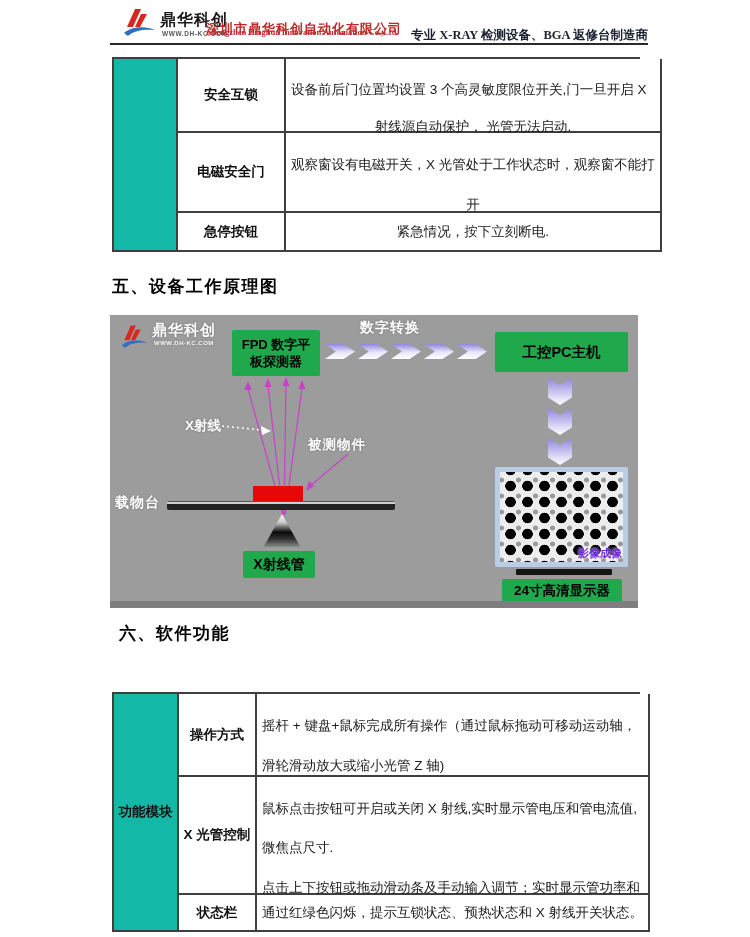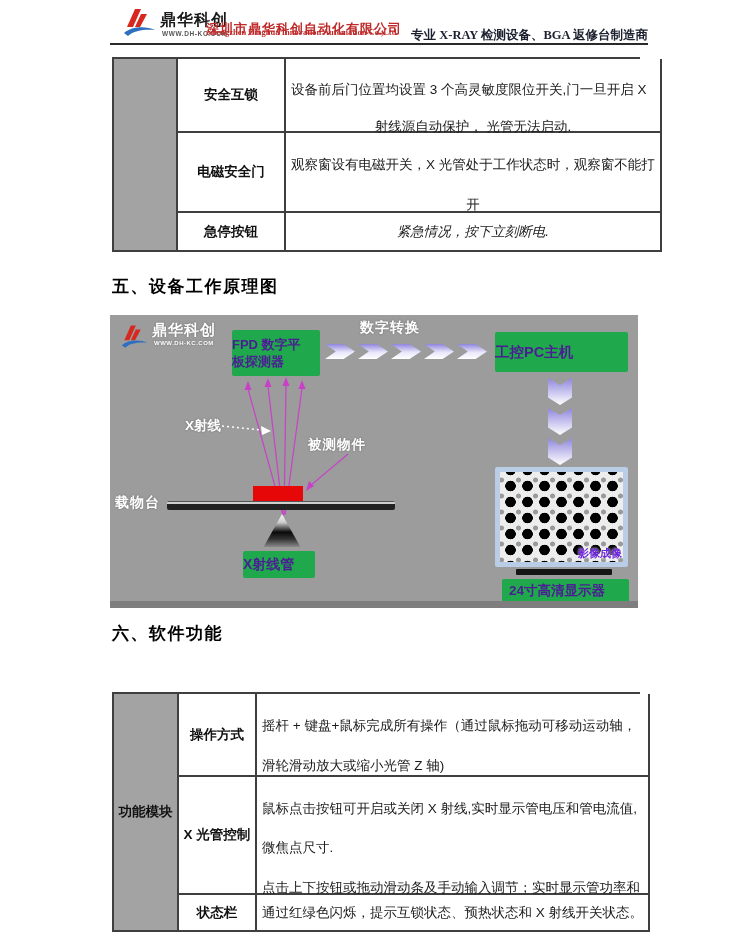--- a/index.html
+++ b/index.html
@@ -16,41 +16,41 @@
               font-family:"Liberation Serif","DejaVu Serif",serif;}
   .header-rule{left:110px;top:43px;width:538px;height:2px;background:#2a2a2a;}
   .tagline{left:360px;top:28px;width:288px;text-align:right;font-size:12.5px;line-height:15px;
            color:#1c2130;font-family:"Liberation Serif","DejaVu Serif",serif;font-weight:bold;}
 
   
   .tbl{position:absolute;display:grid;border-top:2px solid #3f3f3f;border-left:2px solid #3f3f3f;background:#fff;}
   .tbl>div{border-right:2px solid #3f3f3f;border-bottom:2px solid #3f3f3f;box-sizing:border-box;}
   .t1{left:112px;top:57px;width:526px;grid-template-columns:64px 108px 1fr;grid-template-rows:74px 80px 39px;}
   .t2{left:112px;top:692px;width:526px;grid-template-columns:65px 78px 1fr;grid-template-rows:83px 118px 37px;}
-  .cell-grey{background:#a3a3a3;grid-row:1 / span 3;display:flex;align-items:center;justify-content:center;
+  .cell-grey{background:#14b8a6;grid-row:1 / span 3;display:flex;align-items:center;justify-content:center;
              font-weight:bold;font-size:13.5px;}
   .lbl{display:flex;align-items:center;justify-content:center;font-weight:bold;font-size:13.5px;
        color:#111;text-align:center;}
   .content{font-size:13.5px;color:#1a1a1a;padding:12px 5px;}
   .content .ln{white-space:nowrap;}
   .lh37 .ln{line-height:37px;}
   .lh40 .ln{line-height:40px;}
   .lh39 .ln{line-height:39.3px;}
   .ln.center{text-align:center;}
   .vcenter{display:flex;align-items:center;}
-  .vcenter.c{justify-content:center;font-style:italic;}
+  .vcenter.c{justify-content:center;}
 
   
   .sec-title{font-size:17px;font-weight:bold;color:#000;letter-spacing:1.5px;}
 
   
   .diagram{left:110px;top:315px;width:528px;height:293px;background:#9c9c9c;}
   .diagram .floor{position:absolute;left:0;right:0;bottom:0;height:7px;background:#7e7e7e;}
-  .gbox{background:#1fa84c;color:#4c1d95;font-weight:bold;display:flex;flex-direction:column;
-        align-items:flex-start;justify-content:center;text-align:center;border-radius:2px;}
+  .gbox{background:#1fa84c;color:#000000;font-weight:bold;display:flex;flex-direction:column;
+        align-items:center;justify-content:center;text-align:center;border-radius:2px;}
   .wlabel{color:#fff;font-weight:bold;text-shadow:0 0 2px rgba(0,0,0,.35);}
   .chev-r{width:30px;height:15px;background:linear-gradient(to bottom,#8f86dd,#e8e6fa 55%,#fff);
           clip-path:polygon(0 0,62% 0,100% 50%,62% 100%,0 100%,36% 50%);}
   .chev-d{width:24px;height:27px;background:linear-gradient(to bottom,#8f86dd,#fff);
           clip-path:polygon(0 0,50% 26%,100% 0,100% 72%,50% 100%,0 72%);}
   .stage{background:linear-gradient(to bottom,#555 0 1px,#cfcfcf 1px 3px,#222 3px);border-radius:2px;}
   .red-obj{background:#e60808;}
   .cone{clip-path:polygon(50% 0,96% 100%,4% 100%);
         background:linear-gradient(to bottom,#f5f5f5 0%,#cfcfcf 25%,#0a0a0a 55%,#303030 75%,#8a8a8a 100%);}
   .monitor{background:#b9cde6;border-radius:2px;}
@@ -164,28 +164,28 @@
     <div class="abs cone" style="left:152px;top:199px;width:40px;height:33px;"></div>
     <div class="abs gbox" style="left:133px;top:236px;width:72px;height:27px;font-size:14px;">
       <span>X射线管</span>
     </div>
 
     <div class="abs monitor" style="left:385px;top:152px;width:133px;height:100px;">
       <div class="xray-img"></div>
       <div class="imaging">影像成像</div>
     </div>
     <div class="abs stand" style="left:406px;top:254px;width:96px;height:6px;"></div>
-    <div class="abs gbox" style="left:392px;top:264px;width:120px;height:24px;font-size:13.5px;padding-left:7px;">
+    <div class="abs gbox" style="left:392px;top:264px;width:120px;height:24px;font-size:13.5px;">
       <span>24寸高清显示器</span>
     </div>
 
     <div class="floor"></div>
   </div>
 
-  <div class="abs sec-title" style="left:112px;top:622px;">六、软件功能</div>
+  <div class="abs sec-title" style="left:119px;top:622px;">六、软件功能</div>
 
   <div class="tbl t2">
     <div class="cell-grey">功能模块</div>
 
     <div class="lbl">操作方式</div>
     <div class="content lh40">
       <div class="ln">摇杆 + 键盘+鼠标完成所有操作（通过鼠标拖动可移动运动轴，</div>
       <div class="ln">滑轮滑动放大或缩小光管 Z 轴)</div>
     </div>
 

